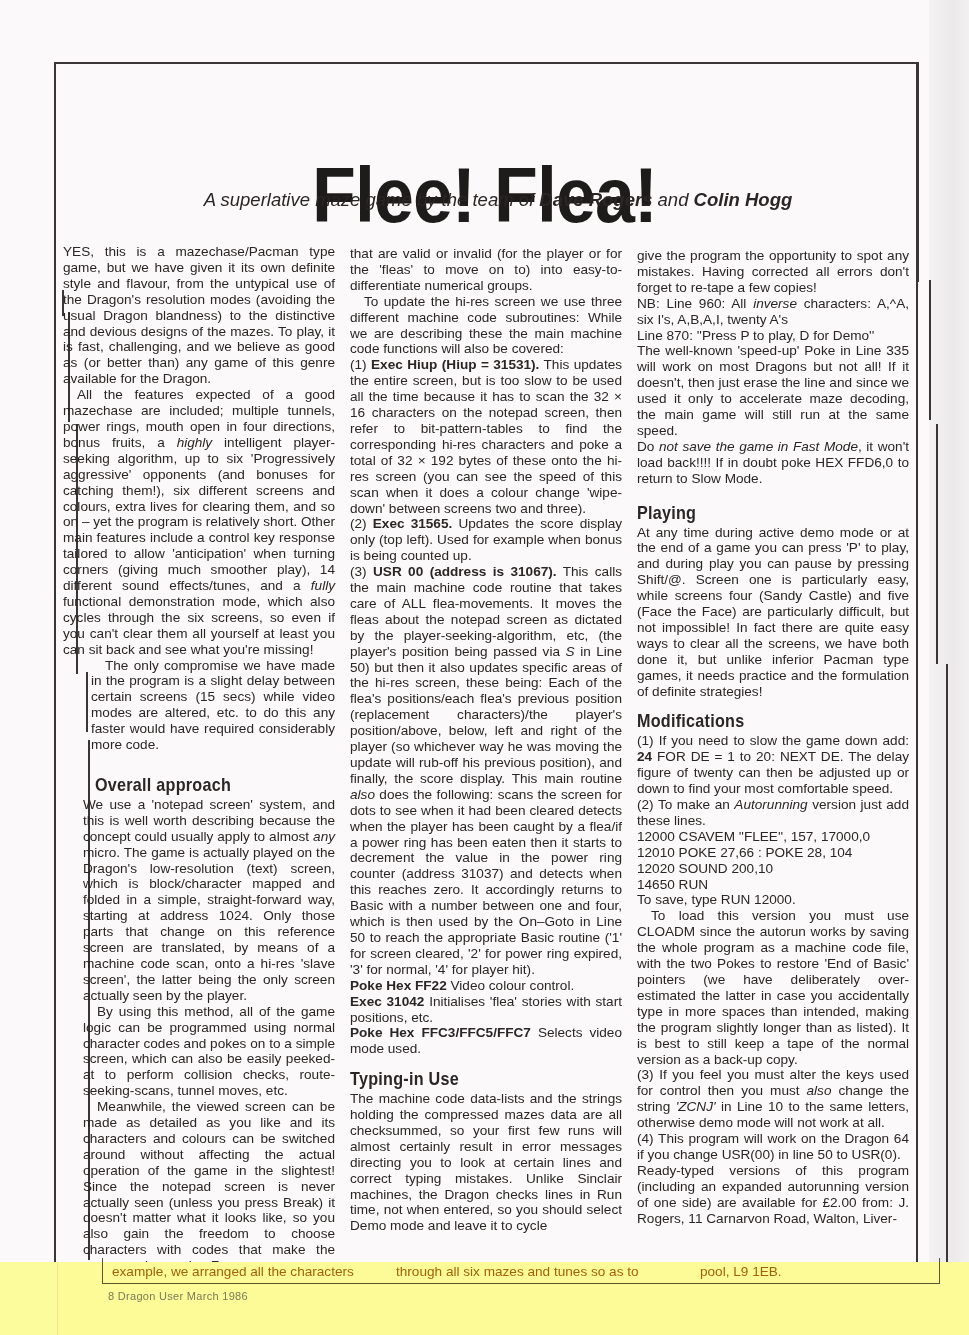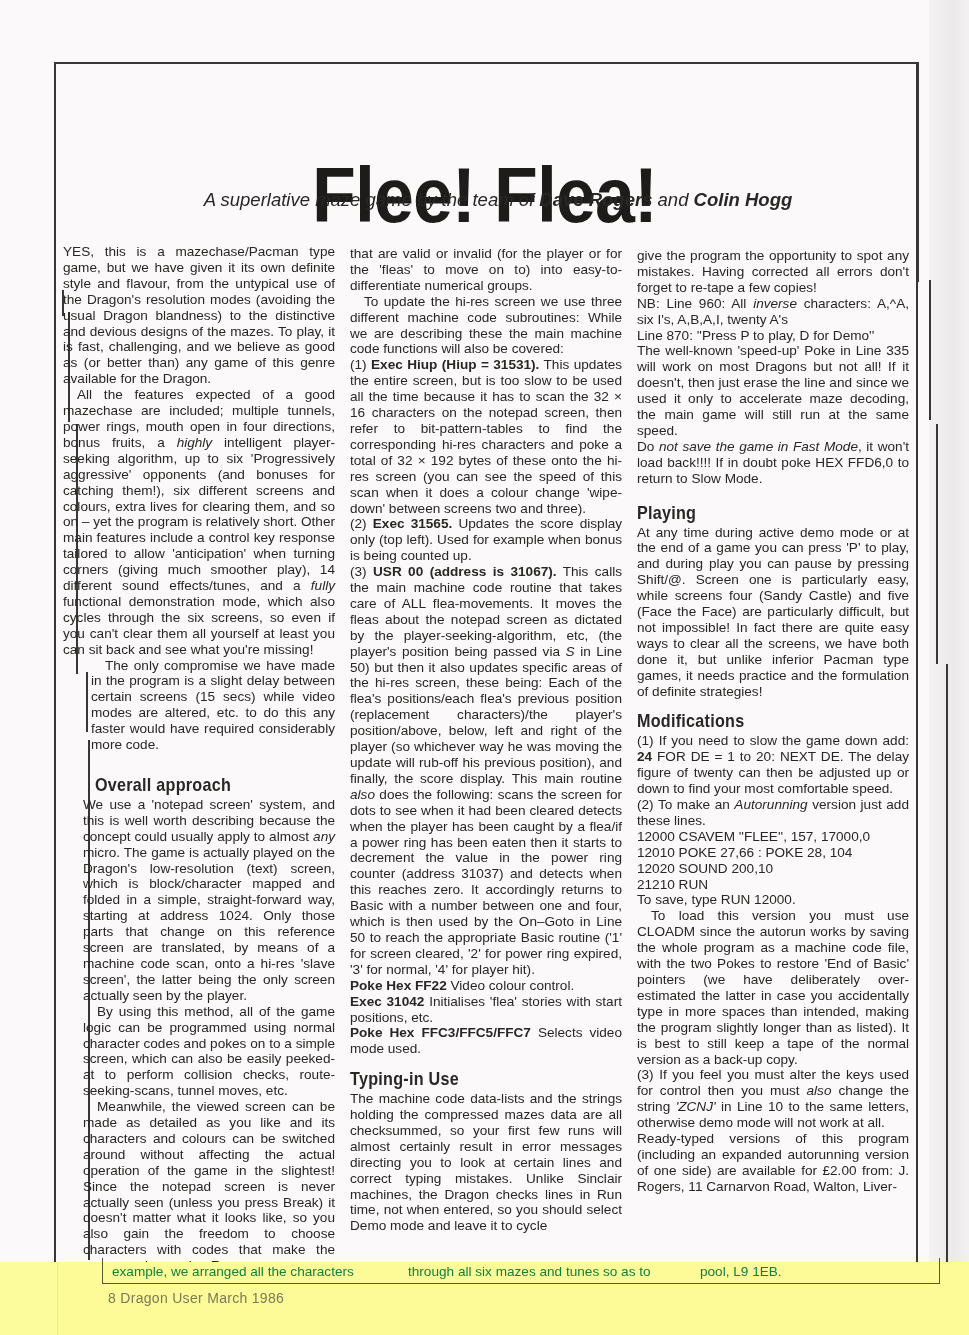--- a/index.html
+++ b/index.html
@@ -48,25 +48,25 @@
   }
   .yellow-inner {
     position: absolute; left: 57px; top: 1262px; width: 912px; height: 73px;
     background: #fcfb98; border-left: 1px solid #e8e7a0;
   }
   .yellow-frame {
     position: absolute; left: 102px; top: 1258px; width: 836px; height: 25px;
     border: 1.5px solid #5a5830; border-top: none;
   }
   .yline {
-    position: absolute; top: 1264px; font-size: 13.6px; color: #15803d;
+    position: absolute; top: 1264px; font-size: 13.6px; color: #a16207;
     white-space: nowrap;
   }
   .footer {
-    position: absolute; left: 108px; top: 1290px; font-size: 14px;
+    position: absolute; left: 108px; top: 1290px; font-size: 11px;
     color: #7a7a5a; letter-spacing: 0.3px;
   }
   .vbar { position: absolute; width: 1.5px; background: #3a3636; }
 </style>
 </head>
 <body>
 
 <div class="page-edge"></div>
 <div class="frame"></div>
 
@@ -120,32 +120,33 @@
   <p><span>Do </span><i>not save the game in Fast Mode</i><span>, it won't load back!!!! If in doubt poke HEX FFD6,0 to return to Slow Mode.</span></p>
   <h3 style="margin-top:18px;">Playing</h3>
   <p>At any time during active demo mode or at the end of a game you can press 'P' to play, and during play you can pause by pressing Shift/@. Screen one is particularly easy, while screens four (Sandy Castle) and five (Face the Face) are particularly difficult, but not impossible! In fact there are quite easy ways to clear all the screens, we have both done it, but unlike inferior Pacman type games, it needs practice and the formulation of definite strategies!</p>
   <h3 style="margin-top:14px;">Modifications</h3>
   <div style="margin-left:0;">
     <p><span>(1) If you need to slow the game down add: </span><b>24</b><span> FOR DE = 1 to 20: NEXT DE. The delay figure of twenty can then be adjusted up or down to find your most comfortable speed.</span></p>
     <p><span>(2) To make an </span><i>Autorunning</i><span> version just add these lines.</span></p>
     <p>12000 CSAVEM ''FLEE'', 157, 17000,0</p>
     <p>12010 POKE 27,66 : POKE 28, 104</p>
     <p>12020 SOUND 200,10</p>
-    <p>21210 RUN</p>
+    <p>14650 RUN</p>
     <p>To save, type RUN 12000.</p>
     <p class="ind">To load this version you must use CLOADM since the autorun works by saving the whole program as a machine code file, with the two Pokes to restore 'End of Basic' pointers (we have deliberately over-estimated the latter in case you accidentally type in more spaces than intended, making the program slightly longer than as listed). It is best to still keep a tape of the normal version as a back-up copy.</p>
     <p><span>(3) If you feel you must alter the keys used for control then you must </span><i>also</i><span> change the string </span><i>'ZCNJ'</i><span> in Line 10 to the same letters, otherwise demo mode will not work at all.</span></p>
+    <p>(4) This program will work on the Dragon 64 if you change USR(00) in line 50 to USR(0).</p>
     <p>Ready-typed versions of this program (including an expanded autorunning version of one side) are available for £2.00 from: J. Rogers, 11 Carnarvon Road, Walton, Liver-</p>
   </div>
 </div>
 
 <div class="yellow"></div>
 <div class="yellow-inner"></div>
 <div class="yellow-frame"></div>
 <div class="yline" style="left:112px;">example, we arranged all the characters</div>
-<div class="yline" style="left:408px;">through all six mazes and tunes so as to</div>
+<div class="yline" style="left:396px;">through all six mazes and tunes so as to</div>
 <div class="yline" style="left:690px;margin-left:10px;">pool, L9 1EB.</div>
 
 <div class="footer">
   <span>8</span>
   <span>Dragon User</span>
   <span>March 1986</span>
 </div>
 
 </body></html>

